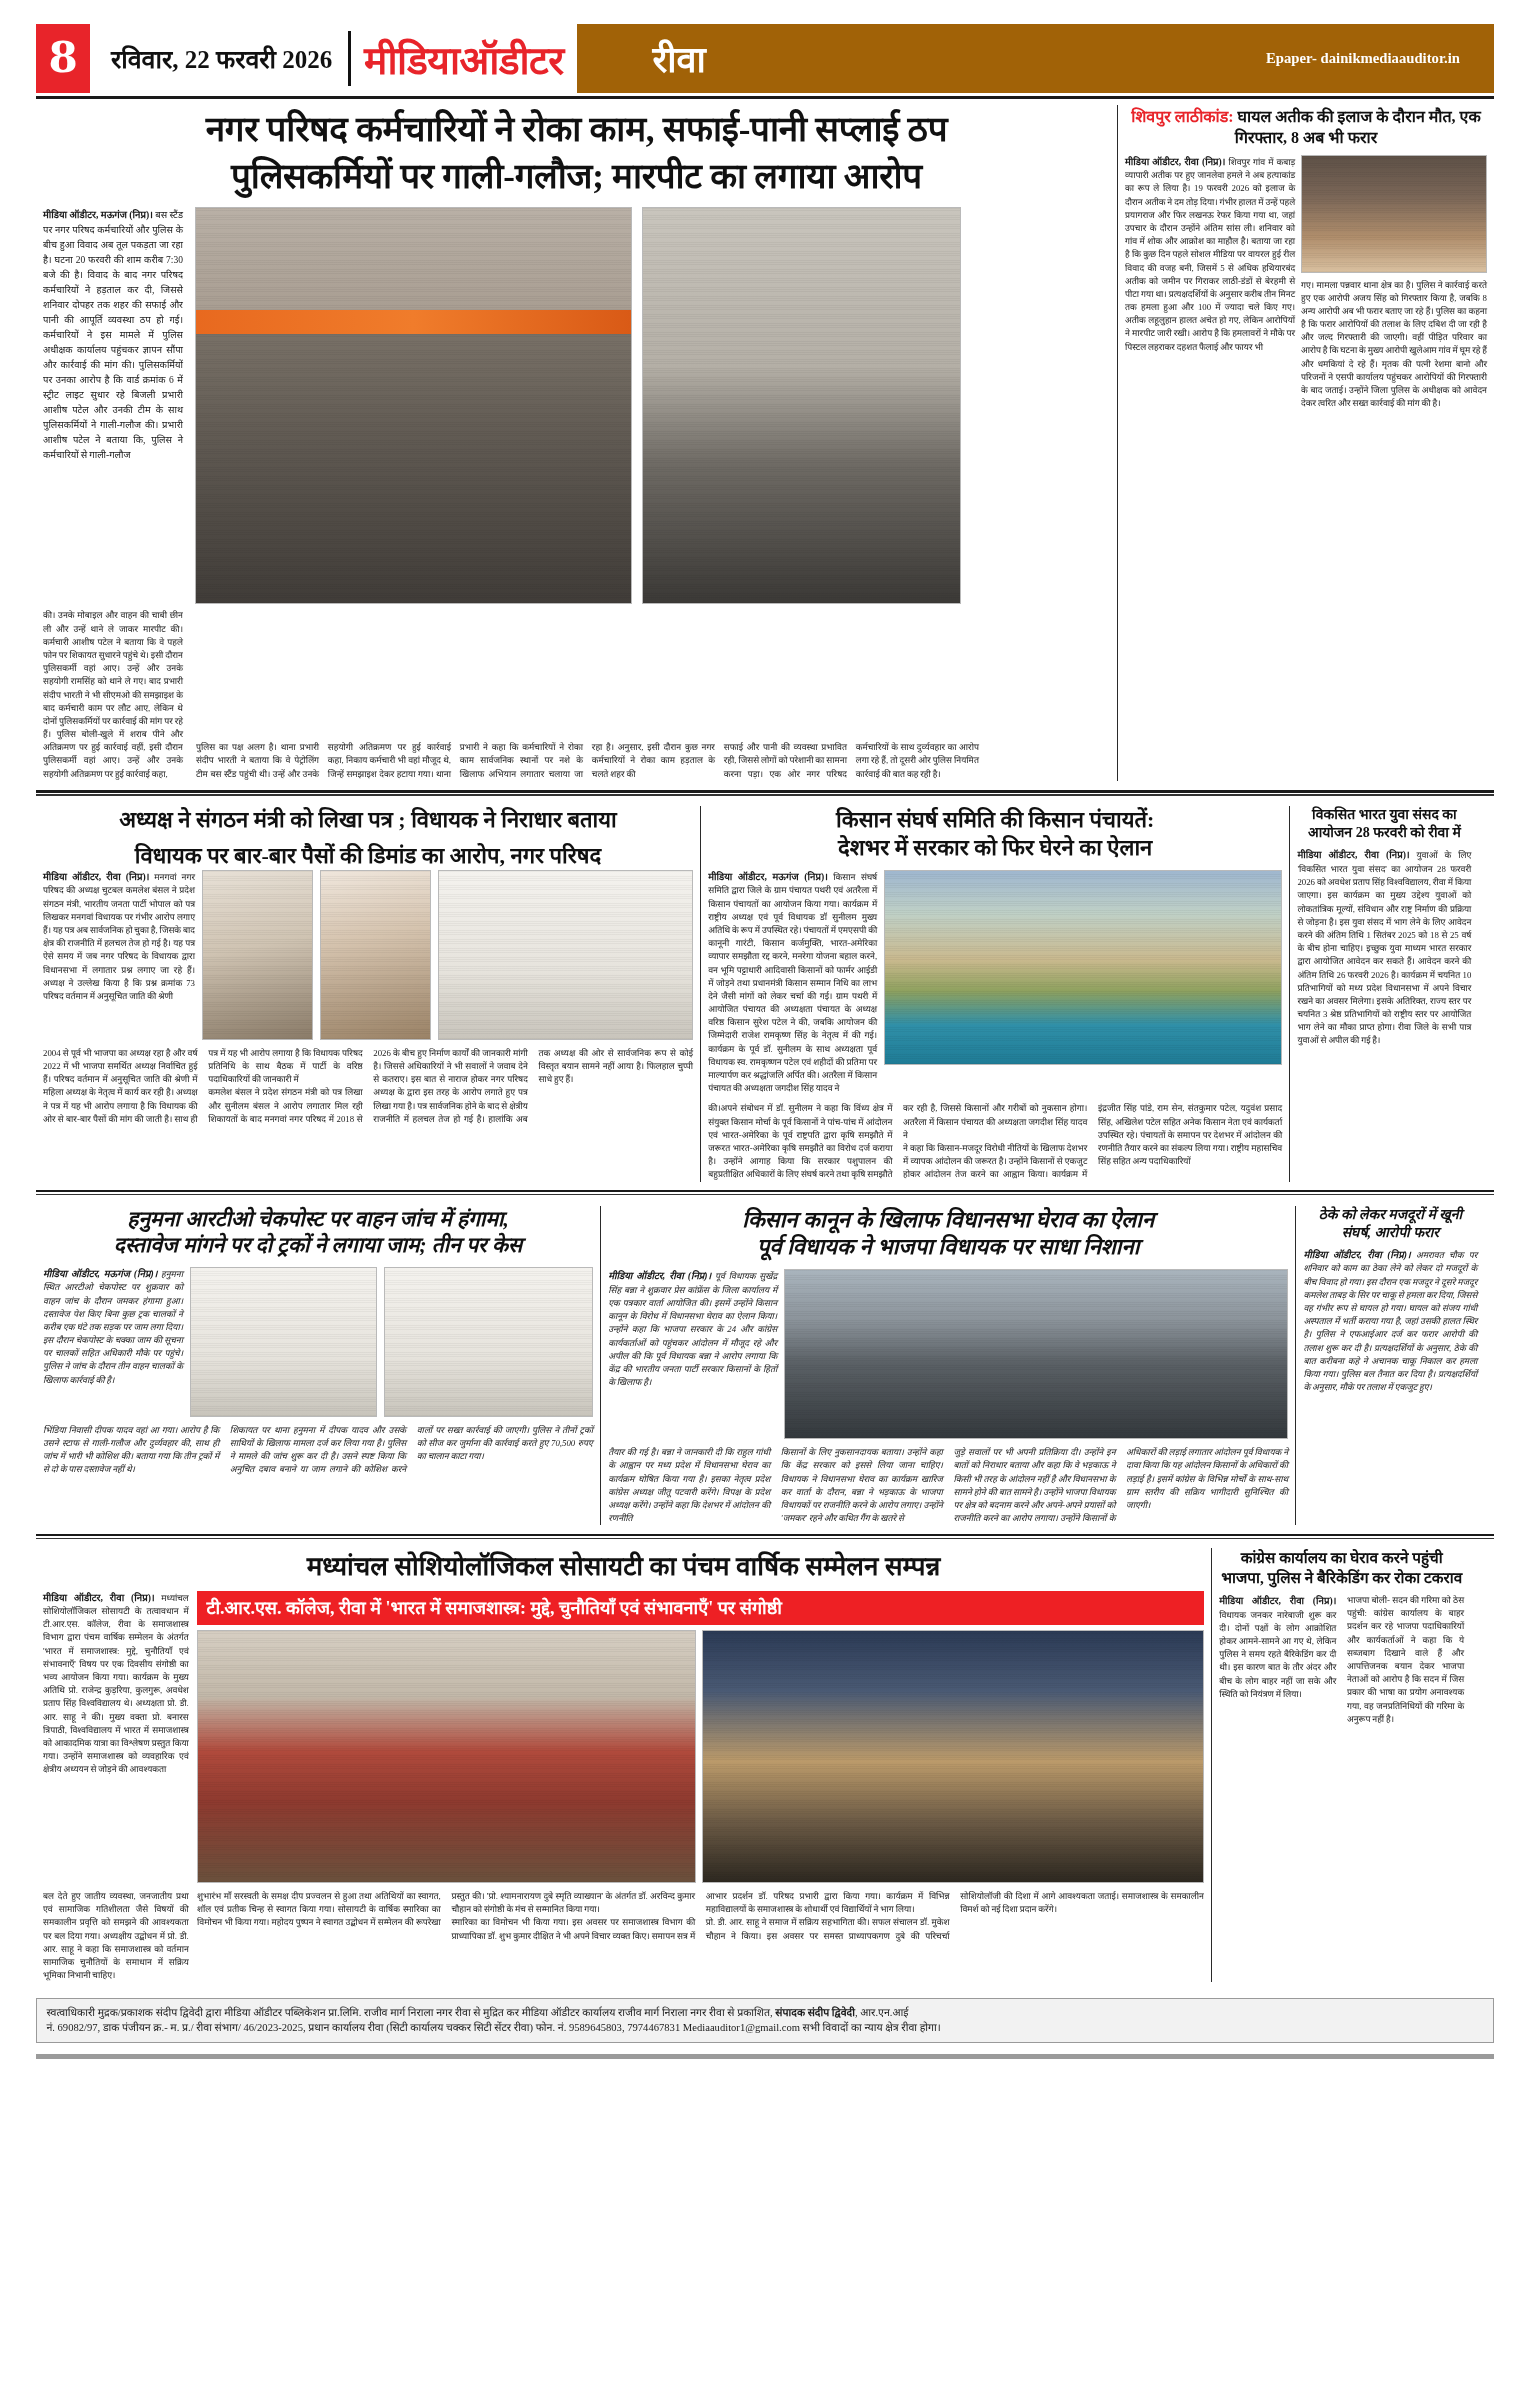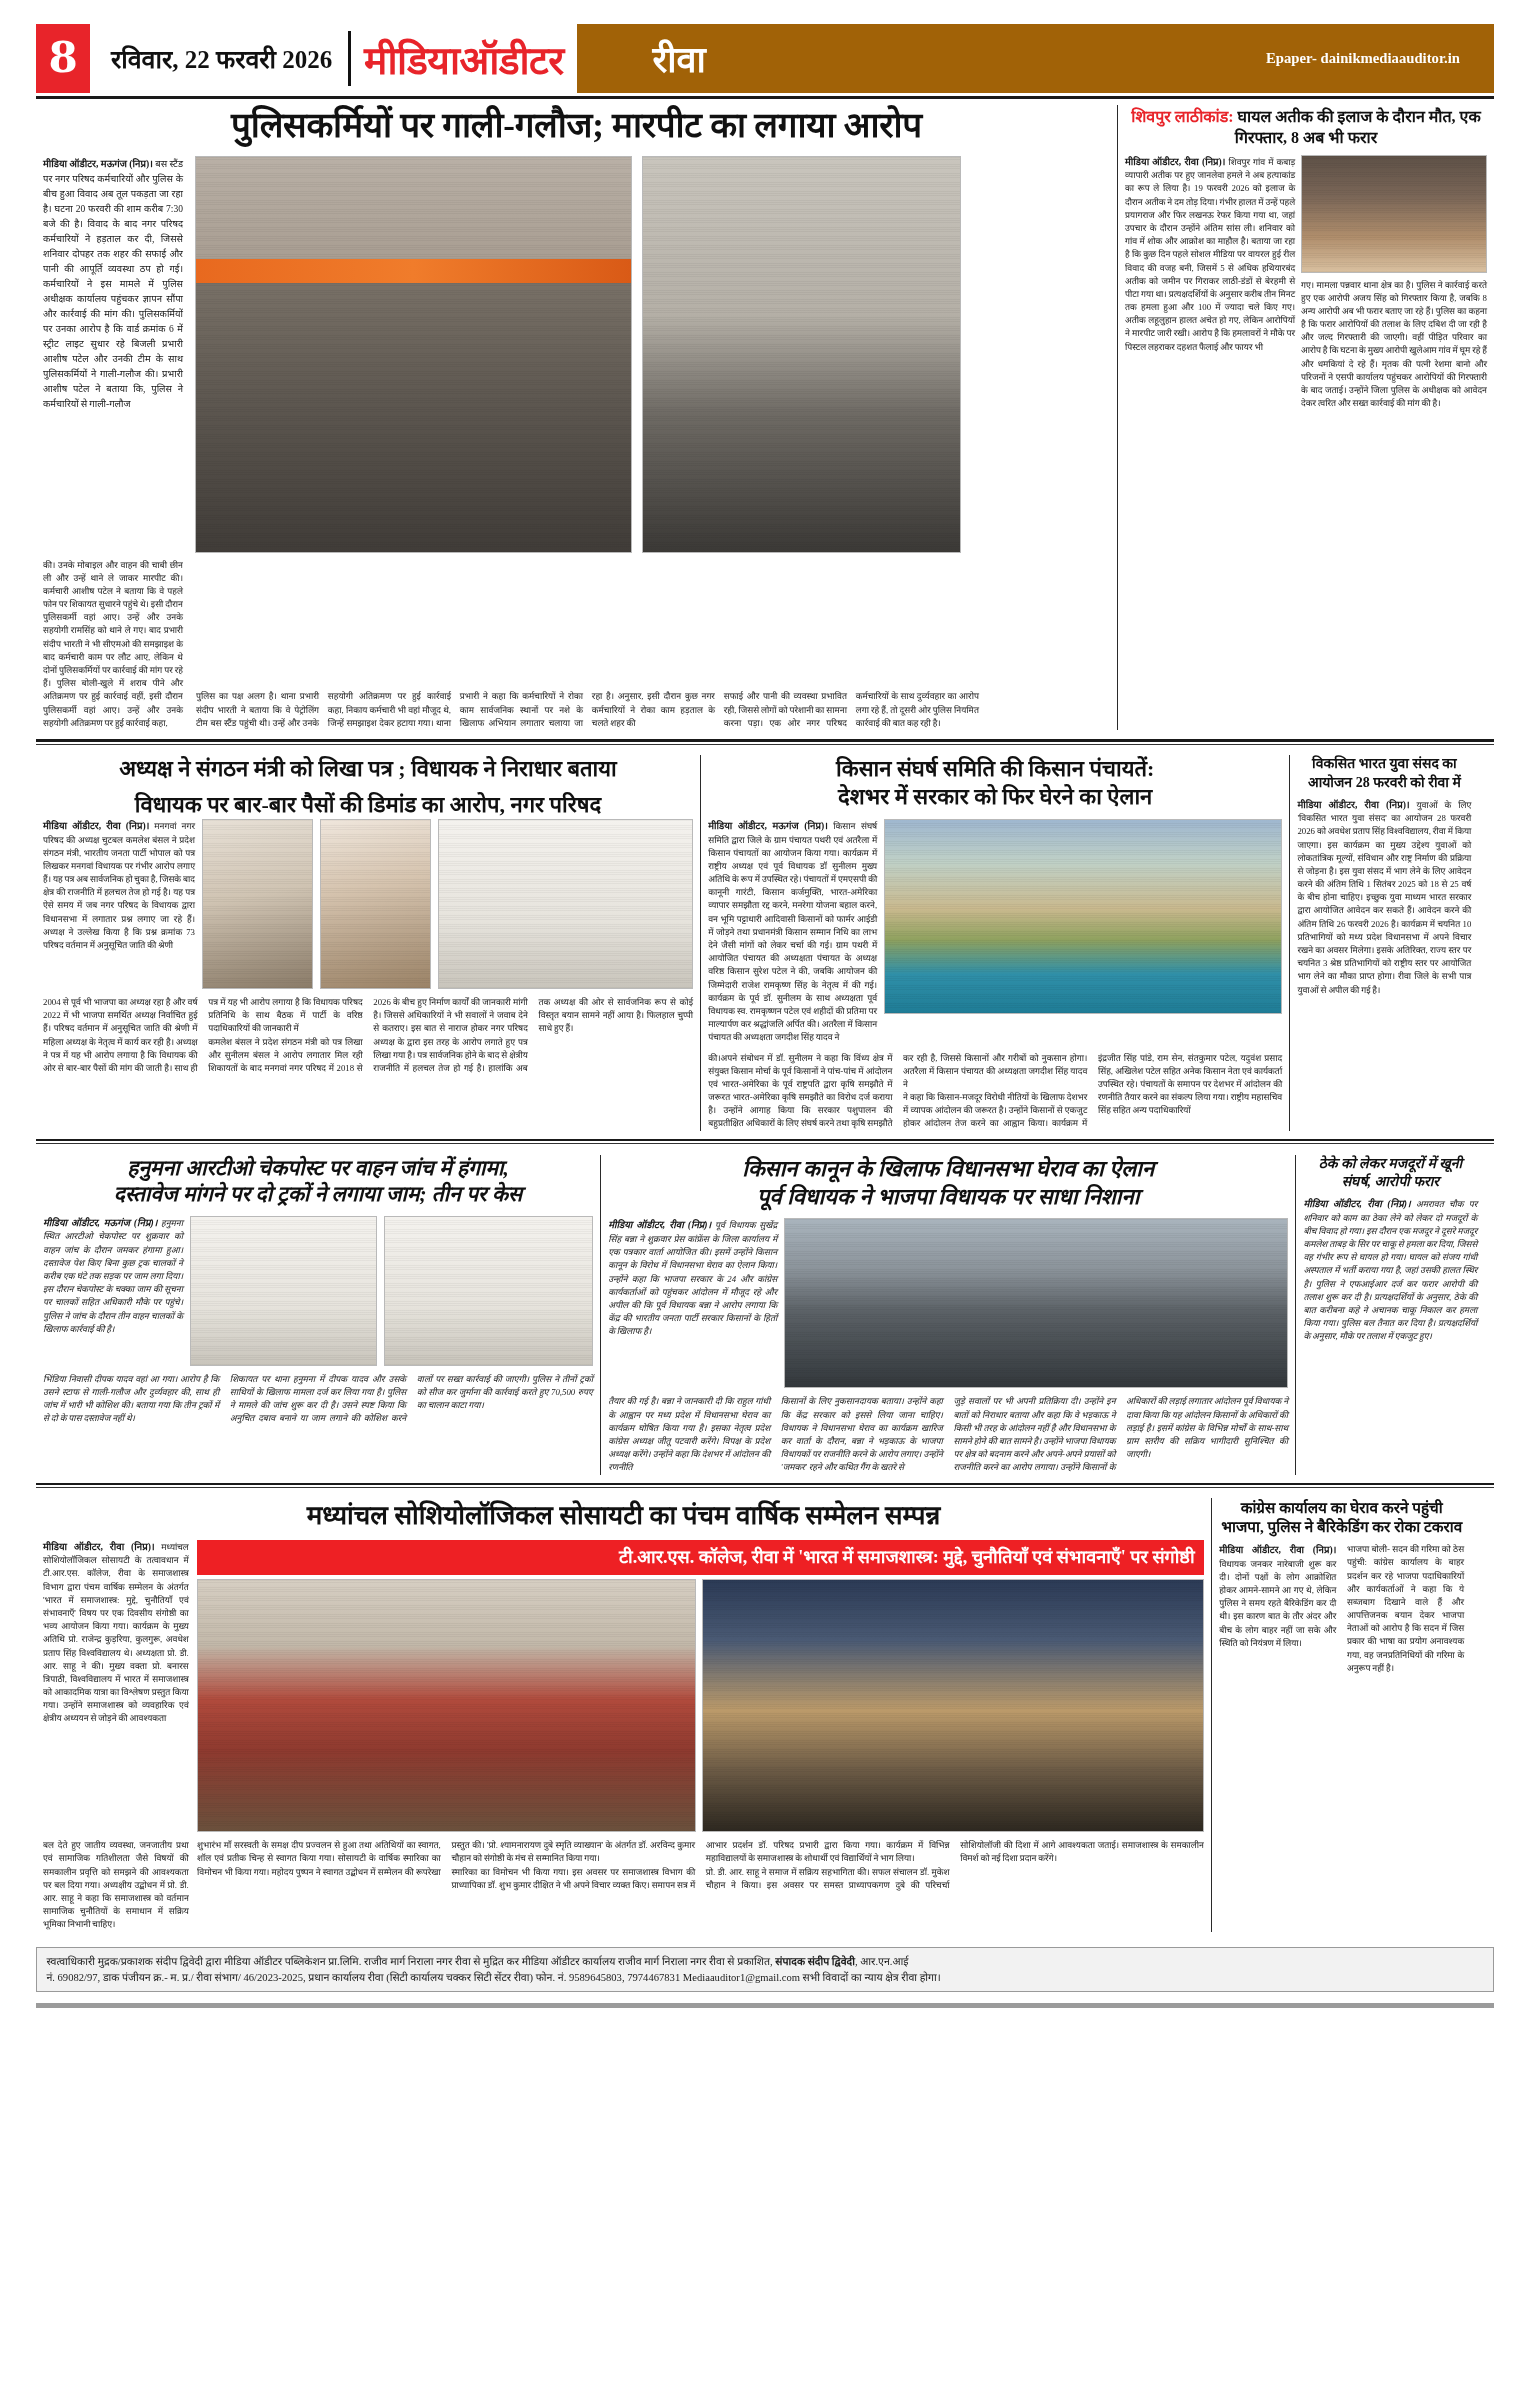--- a/index.html
+++ b/index.html
@@ -216,21 +216,21 @@
   }
 
   
   .red-banner {
     background: #ee2024;
     color: #fff;
     font-family: "Liberation Serif", serif;
     font-weight: 700;
     font-size: 18px;
     line-height: 1.35;
-    text-align: right;
+    text-align: left;
     padding: 5.3px 9.4px;
     white-space: nowrap;
     overflow: hidden;
   }
 
   
   .footer-box {
     border: 0.9px solid #9a9a9a;
     background: #f2f2f2;
     padding: 5.9px 9.4px;
@@ -267,20 +267,21 @@
     <div class="edition-bar">
       <span class="edition-name">रीवा</span>
       <span class="epaper-url">Epaper- dainikmediaauditor.in</span>
     </div>
   </div>
   <div class="rule-thick"></div>
 
   <div class="row" style="margin-top:5.9px;">
 
     <div style="width:1081px;">
+      <div class="hl-main" style="padding:4.7px 5.9px 3.5px;">नगर परिषद कर्मचारियों ने रोका काम, सफाई-पानी सप्लाई ठप</div>
       <div class="hl-main" style="padding:0 5.9px 8.2px;">पुलिसकर्मियों पर गाली-गलौज; मारपीट का लगाया आरोप</div>
 
       <div class="row" style="align-items:flex-start;">
 
         <div style="width:154px;padding:0 7px;">
           <p class="body-col"><span class="byline">मीडिया ऑडीटर, मऊगंज (निप्र)।</span> <span>बस स्टैंड पर नगर परिषद कर्मचारियों और पुलिस के बीच हुआ विवाद अब तूल पकड़ता जा रहा है। घटना 20 फरवरी की शाम करीब 7:30 बजे की है। विवाद के बाद नगर परिषद कर्मचारियों ने हड़ताल कर दी, जिससे शनिवार दोपहर तक शहर की सफाई और पानी की आपूर्ति व्यवस्था ठप हो गई। कर्मचारियों ने इस मामले में पुलिस अधीक्षक कार्यालय पहुंचकर ज्ञापन सौंपा और कार्रवाई की मांग की। पुलिसकर्मियों पर उनका आरोप है कि वार्ड क्रमांक 6 में स्ट्रीट लाइट सुधार रहे बिजली प्रभारी आशीष पटेल और उनकी टीम के साथ पुलिसकर्मियों ने गाली-गलौज की। प्रभारी आशीष पटेल ने बताया कि, पुलिस ने कर्मचारियों से गाली-गलौज</span></p>
         </div>
 
         <div style="width:447px;padding:0 4.7px;">
           <div class="photo ph-a ph-grain" style="height:397px;"></div>

